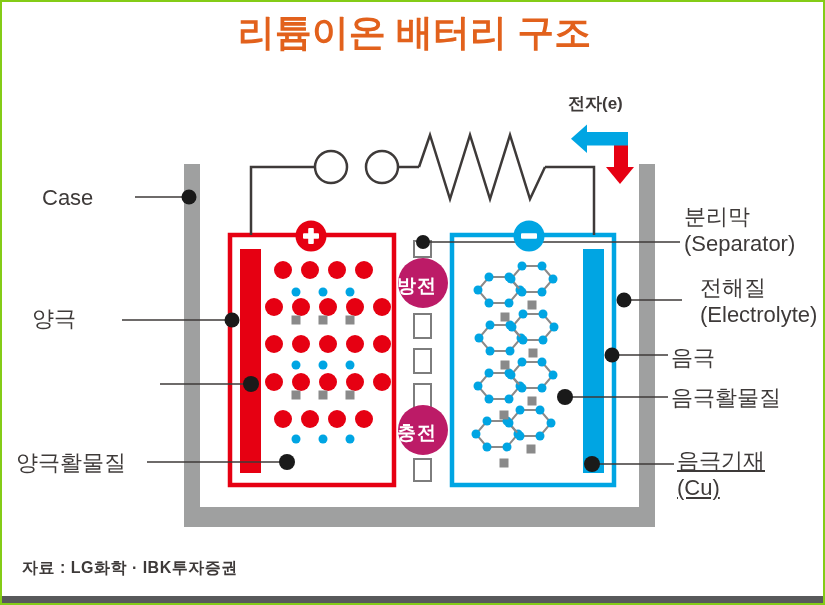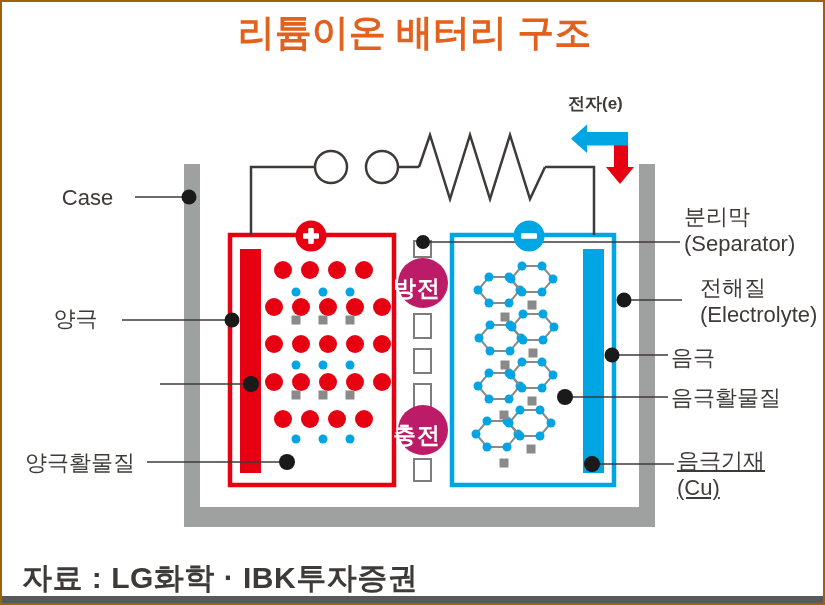--- a/index.html
+++ b/index.html
@@ -3,41 +3,41 @@
 <meta charset="utf-8">
 <style>
   :root{
     --orange:#e2611c; --red:#e60012; --blue:#00a5e3; --magenta:#bc1b67;
     --case-gray:#9fa0a0; --square-gray:#8a8a8a; --line-dark:#3e3a39; --text-dark:#3e3a39;
   }
   *{margin:0;padding:0;box-sizing:border-box;}
   body{background:#fff;font-family:"Liberation Sans","DejaVu Sans",sans-serif;}
   .canvas{
     position:relative;width:825px;height:605px;background:#fff;overflow:hidden;
-    border:2px solid #a16207;
+    border:2px solid #84cc16;
   }
   .bottom-bar{position:absolute;left:0;bottom:0;width:825px;height:7px;background:#58595b;}
   .diagram-svg{position:absolute;left:0;top:0;}
   .page-title{
     position:absolute;top:6px;left:0;width:825px;text-align:center;
     font-size:37px;font-weight:bold;color:var(--orange);letter-spacing:0px;
   }
   .lbl{
     position:absolute;color:var(--text-dark);font-size:22px;line-height:27px;
     white-space:nowrap;
   }
-  .lbl.r{text-align:center;}
+  .lbl.r{text-align:left;}
   .electron-lbl{position:absolute;left:566px;top:90px;width:120px;font-size:17px;
     font-weight:bold;color:var(--text-dark);}
   .badge-text{
     position:absolute;width:50px;text-align:center;color:#fff;
-    font-size:23px;font-weight:bold;letter-spacing:1px;
+    font-size:19px;font-weight:bold;letter-spacing:1px;
   }
   .source-line{
-    position:absolute;left:20px;top:556px;font-size:30px;font-weight:bold;
+    position:absolute;left:20px;top:556px;font-size:16px;font-weight:bold;
     color:var(--text-dark);letter-spacing:0.5px;
   }
   
   .f-case{fill:var(--case-gray);}
   .f-red{fill:var(--red);}
   .f-blue{fill:var(--blue);}
   .f-sq{fill:var(--square-gray);}
   .f-magenta{fill:var(--magenta);}
   .f-dark{fill:#1a1a1a;}
   .box-red{fill:#fff;stroke:var(--red);stroke-width:4.5;}

